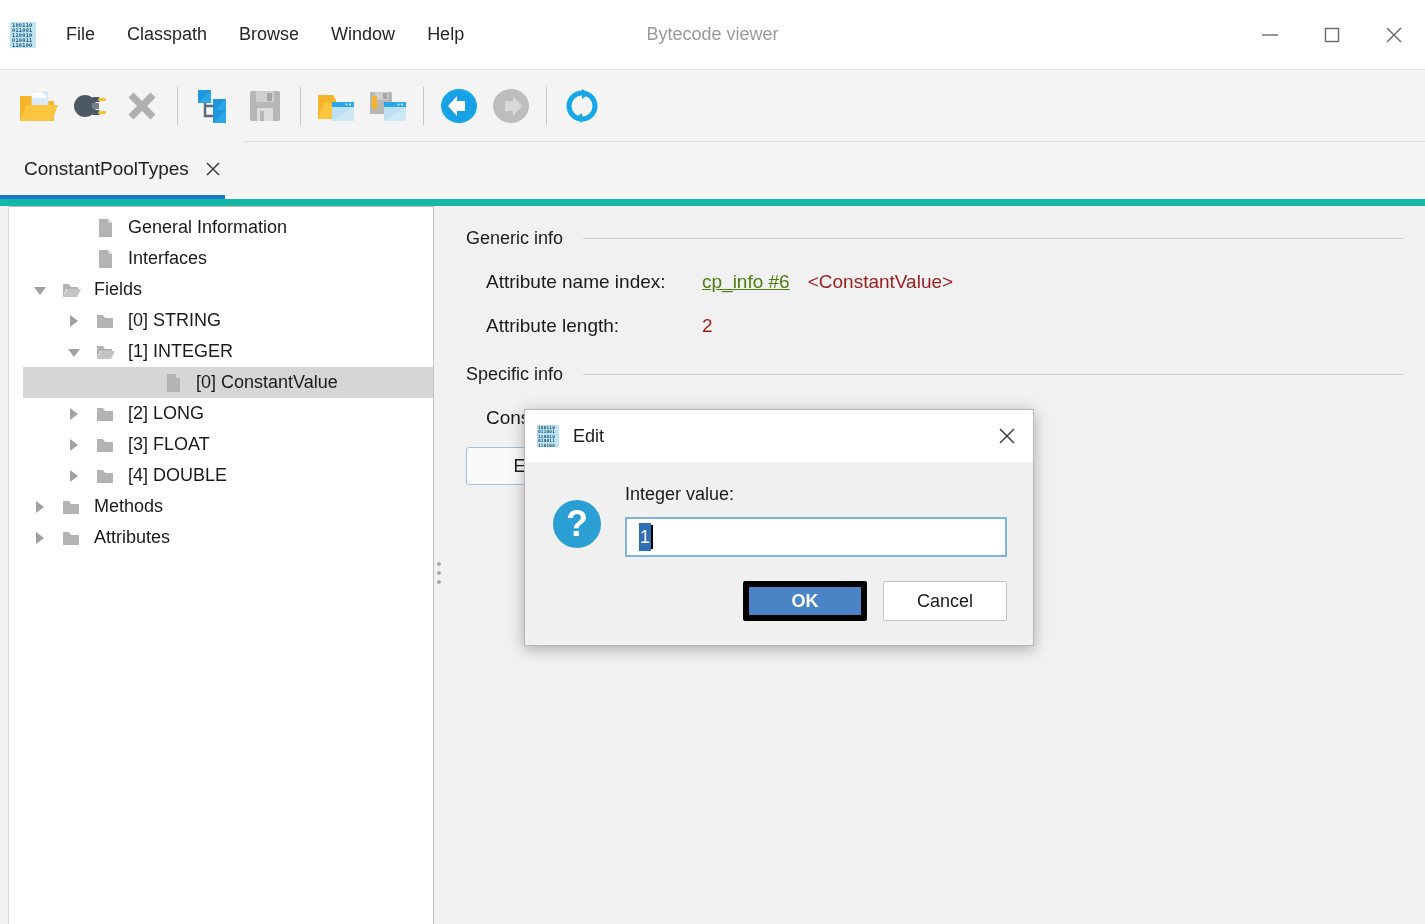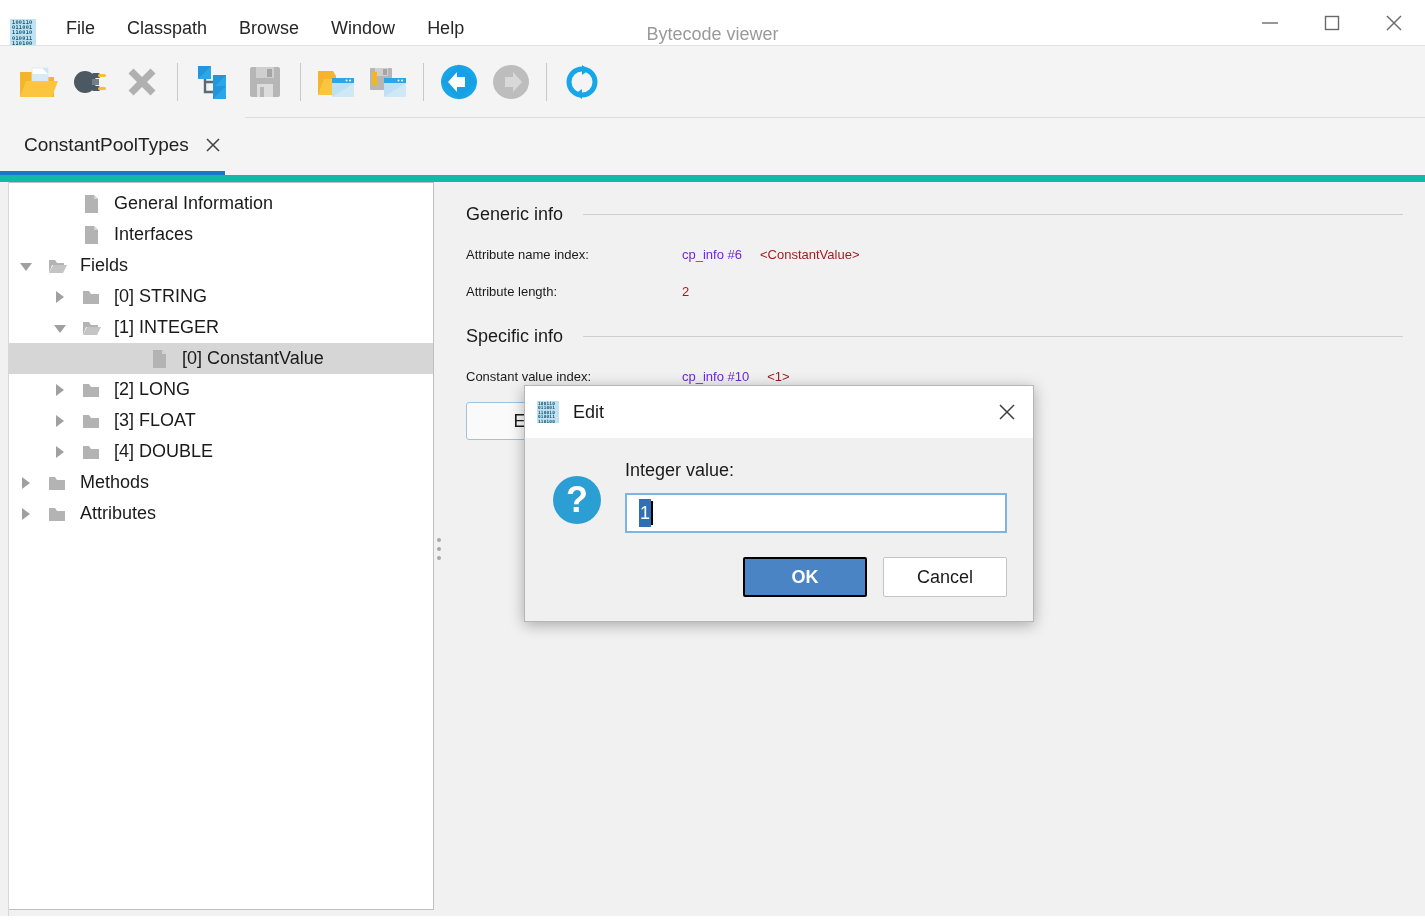--- a/index.html
+++ b/index.html
@@ -8,24 +8,24 @@
     width: 1425px; height: 924px;
     overflow: hidden;
     font-family: "Liberation Sans", sans-serif;
     background: #ffffff;
     color: #1a1a1a;
   }
 
   
   #titlebar {
     position: relative;
-    height: 46px;
+    height: 70px;
     background: #ffffff;
     display: flex;
-    align-items: flex-end;
+    align-items: center;
     border-bottom: 1px solid #e2e2e2;
   }
   #app-icon {
     width: 26px; height: 26px;
     margin-left: 10px; margin-right: 14px;
     background: #bfe3f2;
     position: relative;
     overflow: hidden;
     flex: none;
   }
@@ -149,20 +149,21 @@
   }
   #tree {
     padding-top: 5px;
   }
   .tree-row {
     display: flex;
     align-items: center;
     height: 31px;
     cursor: default;
     white-space: nowrap;
+    margin-left: 14px;
   }
   .tree-row.selected { background: #d6d6d6; }
   .twisty {
     width: 34px; height: 31px;
     display: flex; align-items: center; justify-content: center;
     flex: none;
     cursor: default;
   }
   .tree-icon {
     width: 28px; height: 31px;
@@ -205,25 +206,27 @@
     gap: 20px;
     margin-top: 8px;
   }
   .section-head .title { font-size: 18px; color: #1a1a1a; white-space: nowrap; }
   .section-head .rule { flex: 1; height: 1px; background: #cfcfcf; }
 
   .row {
     display: flex;
     align-items: baseline;
     margin-top: 22px;
-    font-size: 13px;
+    font-size: 19px;
+    margin-left: 20px;
   }
   .row .lbl { width: 216px; color: #1a1a1a; flex: none; }
   .cp-link {
-    color: #6d28d9;
+    color: #4d7c0f;
+    text-decoration: underline;
     cursor: pointer;
     margin-right: 18px;
   }
   .val-red { color: #9b1c1c; }
 
   .edit-btn {
     margin-top: 18px;
     width: 126px; height: 38px;
     background: #fafafa;
     border: 1px solid #9fc2de;
@@ -324,21 +327,21 @@
   .dlg-btn {
     height: 40px;
     min-width: 124px;
     font-size: 18px;
     font-family: "Liberation Sans", sans-serif;
     border-radius: 2px;
     cursor: default;
   }
   .dlg-btn.primary {
     background: #4a84c4;
-    border: 2px solid #000000;
+    border: 6px solid #000000;
     color: #ffffff;
     font-weight: bold;
   }
   .dlg-btn.secondary {
     background: #ffffff;
     border: 1px solid #c4c4c4;
     color: #1a1a1a;
   }
 </style>
 </head>

